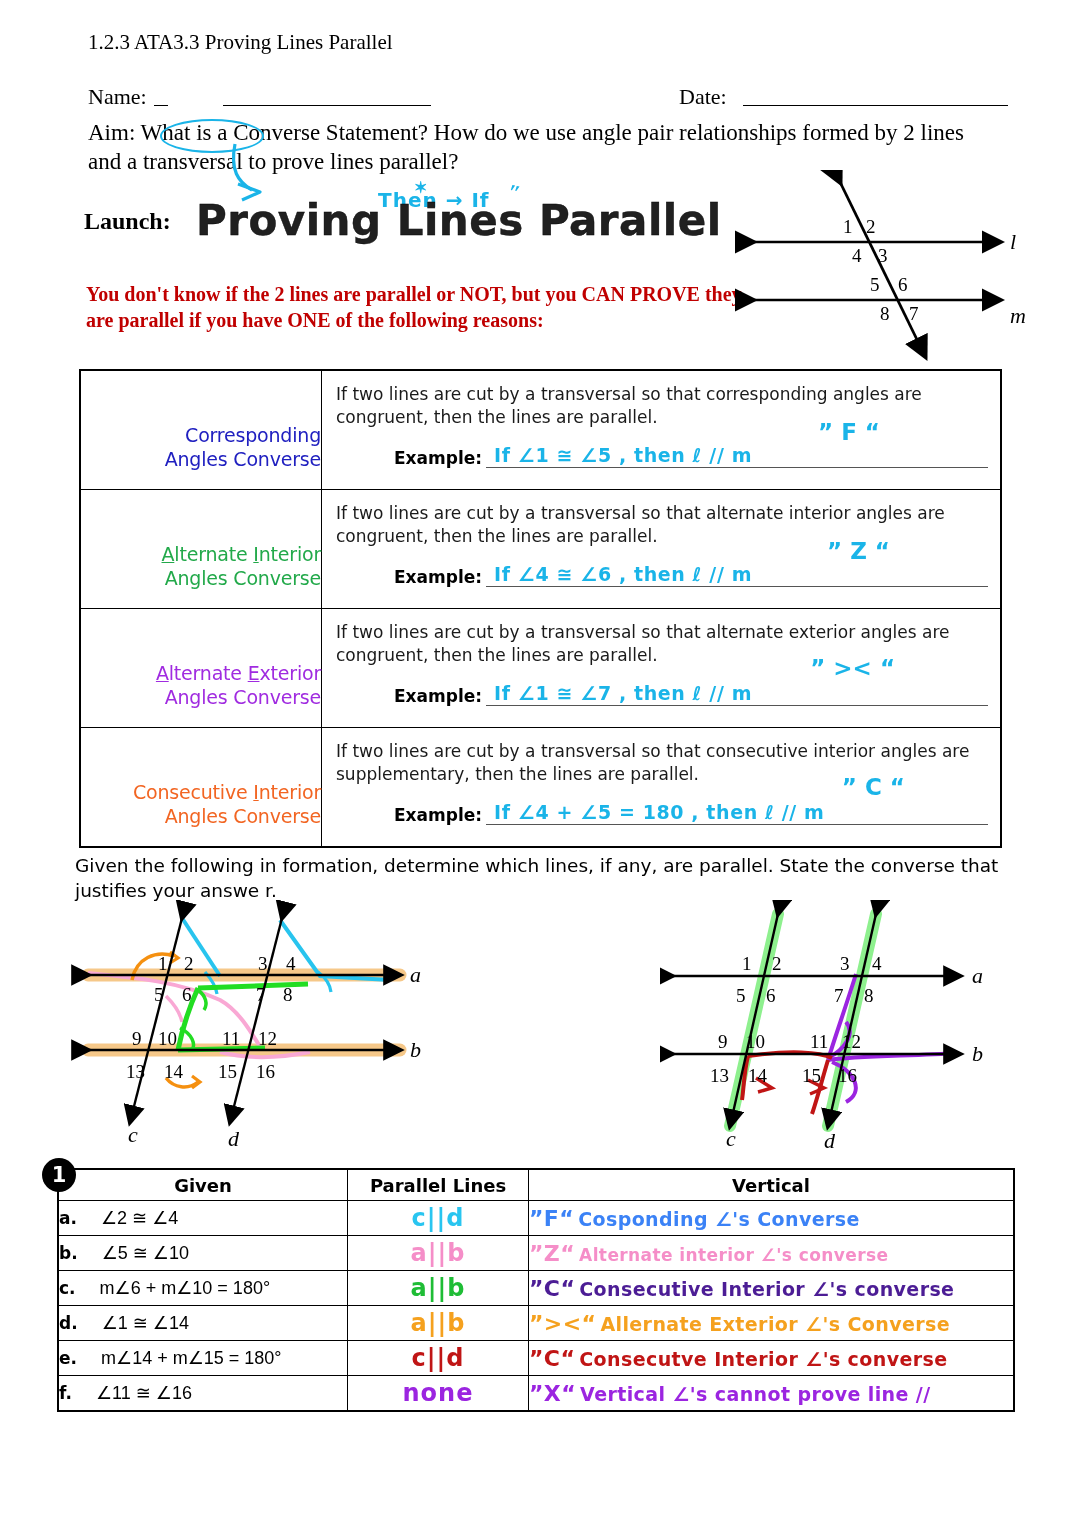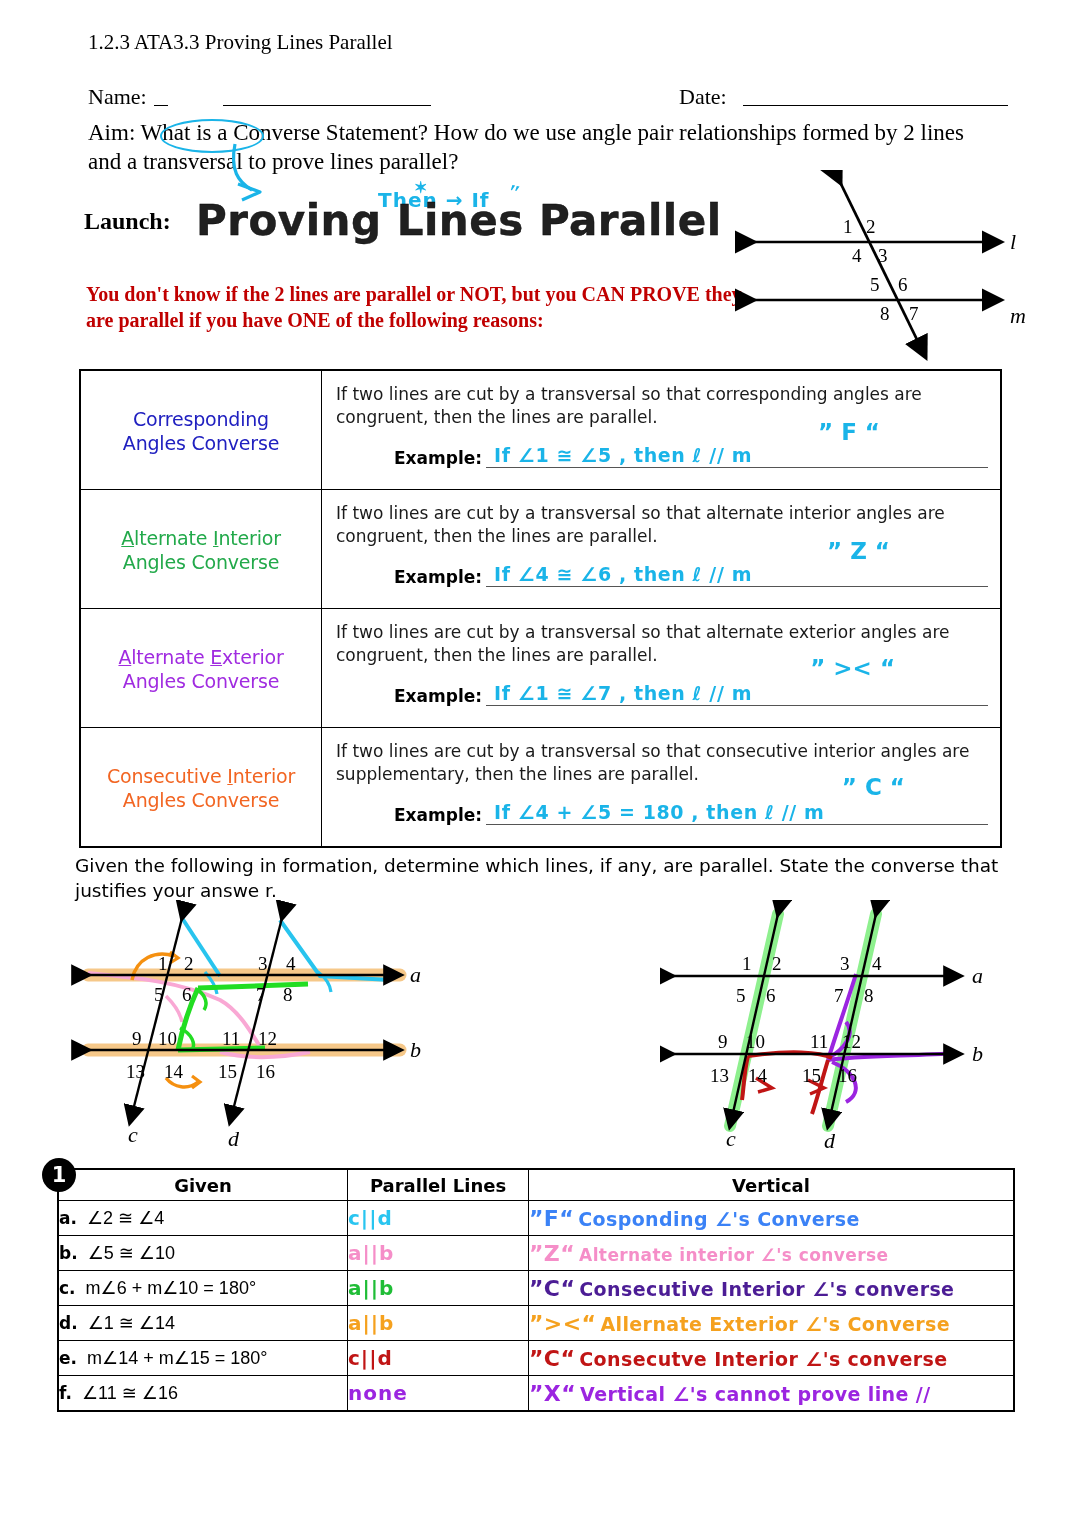--- a/index.html
+++ b/index.html
@@ -126,26 +126,26 @@
     border-collapse: collapse;
     table-layout: fixed;
   }
   .thm-table td {
     border: 1.5px solid #000;
     vertical-align: top;
     padding: 0;
   }
   .thm-name-cell { width: 240px; }
   .thm-name {
-    text-align: center;
+    text-align: right;
     font-family: "DejaVu Sans", sans-serif;
     font-size: 19px;
     line-height: 24px;
     font-weight: 500;
-    padding-top: 36px;
+    padding-top: 52px;
     letter-spacing: -0.2px;
   }
   .thm-body { padding: 12px 12px 10px 14px; position: relative; min-height: 96px; }
   .thm-stmt {
     font-family: "DejaVu Sans", sans-serif;
     font-size: 17px;
     line-height: 23px;
     color: #1a1a1a;
   }
   .ex-row {
@@ -251,28 +251,28 @@
   .col-conv { width: 484px; }
   .cell-given {
     font-family: "Liberation Sans", sans-serif;
     font-size: 18px;
     padding: 6px 0 6px 14px;
     height: 34px;
     vertical-align: middle;
     white-space: nowrap;
   }
   .cell-given b { font-family: "DejaVu Sans", sans-serif; font-size: 17px; }
-  .cell-given .expr { font-style: italic; margin-left: 10px; font-style: normal; }
+  .cell-given .expr { font-style: italic; margin-left: 24px; font-style: normal; }
   .cell-par, .cell-conv {
     vertical-align: middle;
     height: 34px;
     font-family: "DejaVu Sans", sans-serif;
     font-weight: bold;
   }
-  .cell-par { text-align: left; font-size: 20px; letter-spacing: 1px; }
+  .cell-par { text-align: center; font-size: 24px; letter-spacing: 1px; }
   .cell-conv { font-size: 19px; padding-left: 12px; letter-spacing: 0.4px; }
   .cell-conv .sym { font-size: 22px; margin-right: 4px; }
 </style>
 </head>
 <body>
 
 <div class="page">
 
   <div class="doc-code">1.2.3 ATA3.3 Proving Lines Parallel</div>
 

